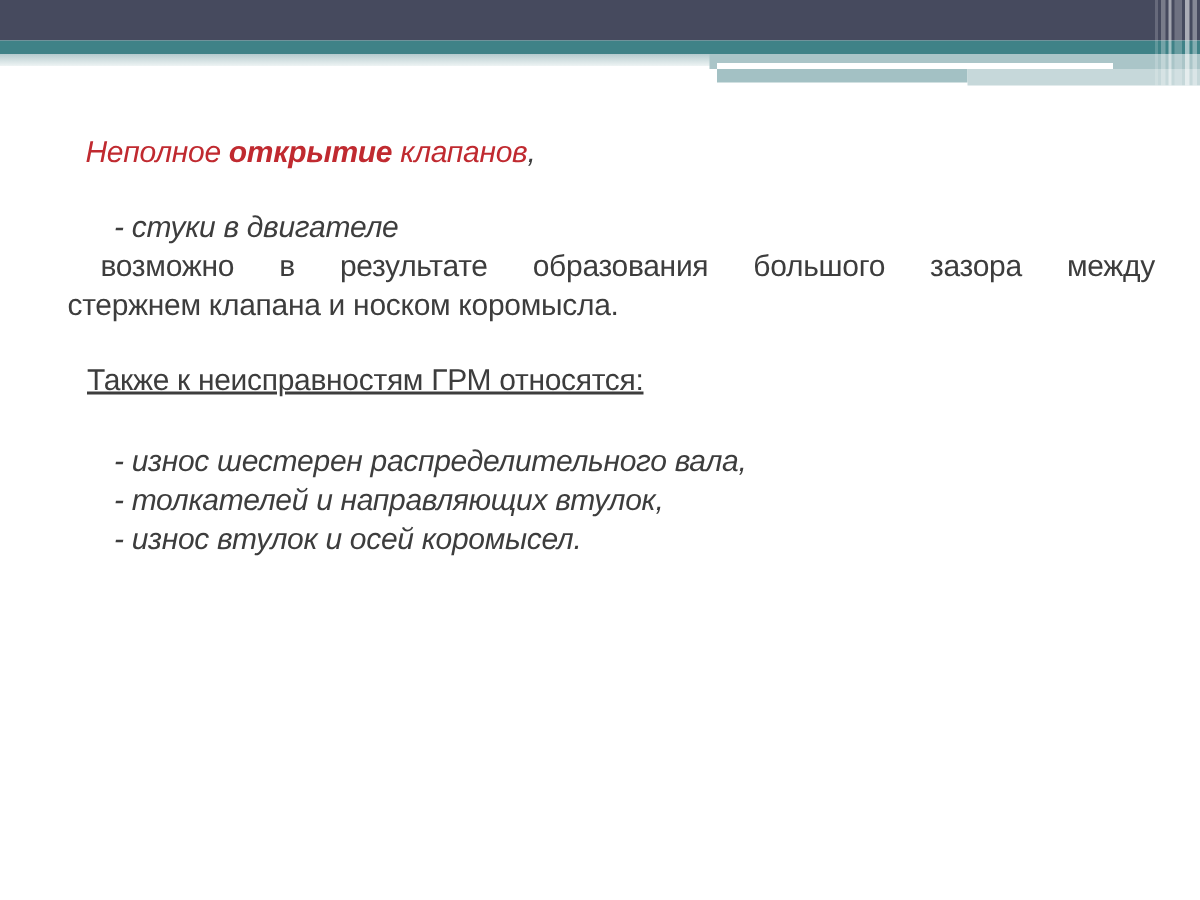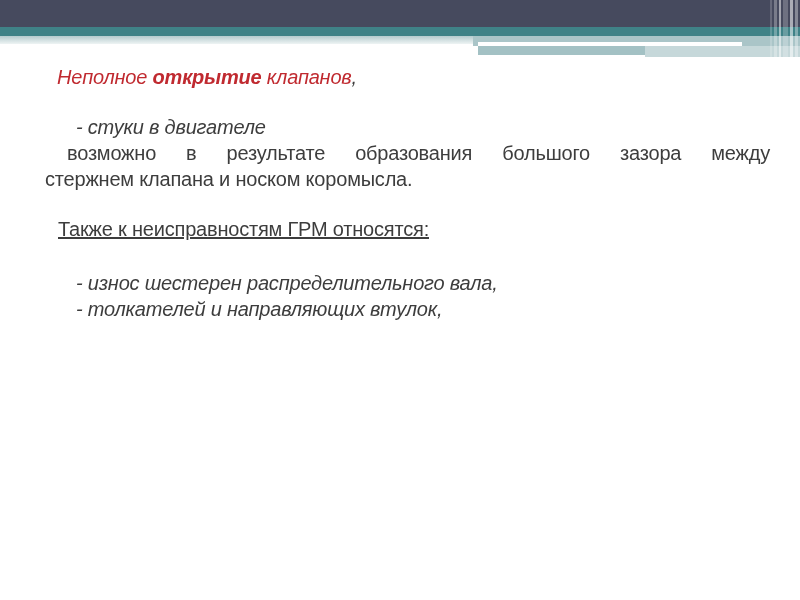--- a/index.html
+++ b/index.html
@@ -20,21 +20,21 @@
   .corner-stripes { position:absolute; right:0; top:0; width:34px; height:57px; }
   .vs { position:absolute; top:0; height:57px; }
   .vs1 { left:4px;  width:2px; background:rgba(255,255,255,0.18); }
   .vs2 { left:8px;  width:3px; background:rgba(255,255,255,0.28); }
   .vs3 { left:13px; width:2px; background:rgba(255,255,255,0.50); }
   .vs4 { left:17px; width:5px; background:rgba(255,255,255,0.22); }
   .vs5 { left:24px; width:3px; background:rgba(255,255,255,0.55); }
   .vs6 { left:29px; width:3px; background:rgba(255,255,255,0.35); }
   
   .content {
-    position:absolute; left:45px; right:30px; top:64px;
+    position:absolute; left:45px; right:30px; top:89px;
     font-size:20px; line-height:26px; color:#3d3d3d; letter-spacing:-0.2px;
   }
   .line        { white-space:nowrap; }
   .title-line  { padding-left:12px; margin-bottom:24px; }
   .red         { color:#c02a30; font-style:italic; }
   .red.bold    { font-weight:bold; }
   .dark-comma  { color:#3d3d3d; font-style:italic; }
   .it          { font-style:italic; }
   .indent-dash { padding-left:31px; }
   .para-just   { padding-left:22px; white-space:normal;
@@ -70,15 +70,16 @@
 
     <div class="line it indent-dash">- стуки в двигателе</div>
 
     <div class="para-just">возможно в результате образования большого зазора между</div>
     <div class="line">стержнем клапана и носком коромысла.</div>
 
     <div class="line subheading">Также к неисправностям ГРМ относятся:</div>
 
     <div class="line it indent-dash">- износ шестерен распределительного вала,</div>
     <div class="line it indent-dash">- толкателей и направляющих втулок,</div>
+    <div class="line it indent-dash">- износ втулок и осей коромысел.</div>
 
   </div>
 </div>
 
 </body></html>

